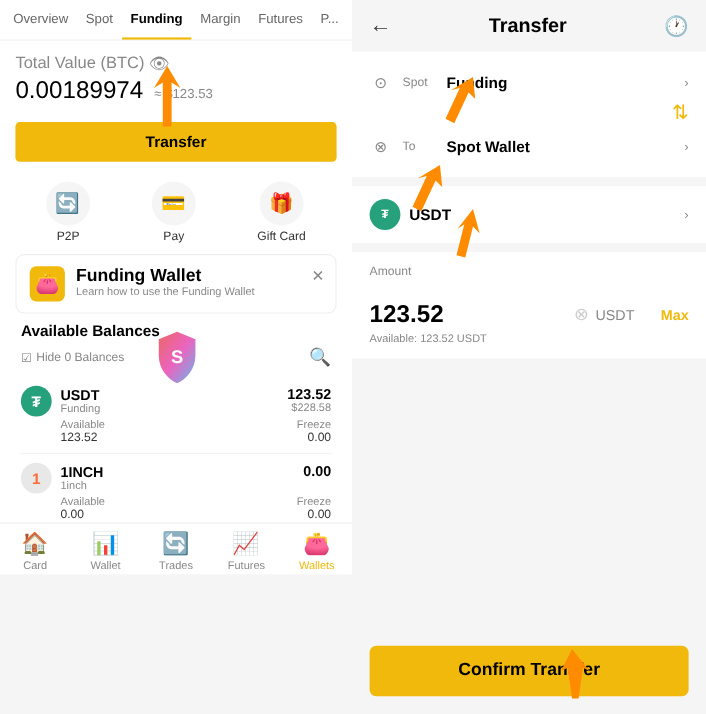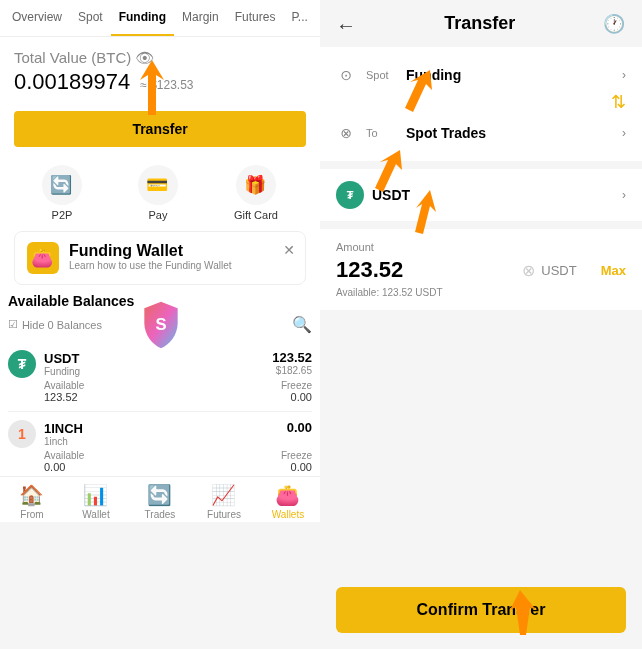--- a/index.html
+++ b/index.html
@@ -144,21 +144,21 @@
       position: absolute;
       right: 10px;
       top: 10px;
       font-size: 14px;
       color: #888;
       cursor: pointer;
     }
 
     
     .balances-section {
-      padding: 0 8px;
+      padding: 0 19px;
       flex: 1;
       overflow-y: auto;
     }
     .balances-header {
       font-size: 14px;
       font-weight: 700;
       margin-bottom: 6px;
     }
     .hide-row {
       display: flex;
@@ -382,21 +382,21 @@
 
     
     .amount-section {
       background: #fff;
       padding: 12px 16px;
       margin-bottom: 8px;
     }
     .amount-label {
       font-size: 11px;
       color: #888;
-      margin-bottom: 4px;
+      margin-bottom: 20px;
     }
     .amount-input-row {
       display: flex;
       align-items: center;
       justify-content: space-between;
     }
     .amount-value {
       font-size: 22px;
       font-weight: 700;
       color: #000;
@@ -555,21 +555,21 @@
       <div class="balance-top">
         <div class="coin-info">
           <div class="coin-icon" style="background:#26a17b;color:#fff;">₮</div>
           <div>
             <div class="coin-name">USDT</div>
             <div class="coin-fullname">Funding</div>
           </div>
         </div>
         <div class="coin-amount">
           <div class="coin-value">123.52</div>
-          <div class="coin-usd">$182.65</div>
+          <div class="coin-usd">$228.58</div>
         </div>
       </div>
       <div class="balance-bottom">
         <div>
           <div class="avail-freeze">Available</div>
           <div class="avail-val">123.52</div>
         </div>
         <div class="freeze-section">
           <div class="avail-freeze">Freeze</div>
           <div class="avail-val">0.00</div>
@@ -615,21 +615,21 @@
           <div class="coin-value">0.00</div>
         </div>
       </div>
     </div>
 
   </div>
 
   <div class="bottom-nav">
     <div class="nav-item">
       <div class="nav-item-icon">🏠</div>
-      <span class="nav-item-label">From</span>
+      <span class="nav-item-label">Card</span>
     </div>
     <div class="nav-item">
       <div class="nav-item-icon">📊</div>
       <span class="nav-item-label">Wallet</span>
     </div>
     <div class="nav-item">
       <div class="nav-item-icon">🔄</div>
       <span class="nav-item-label">Trades</span>
     </div>
     <div class="nav-item">
@@ -661,21 +661,21 @@
       <span class="form-row-arrow">›</span>
     </div>
 
     <div class="swap-icon-container">
       <span class="swap-icon">⇅</span>
     </div>
 
     <div class="form-row">
       <span class="form-row-icon">⊗</span>
       <span class="form-row-label">To</span>
-      <span class="form-row-value">Spot Trades</span>
+      <span class="form-row-value">Spot Wallet</span>
       <span class="form-row-arrow">›</span>
     </div>
   </div>
 
   <div class="coin-select-row">
     <div class="coin-select-left">
       <div class="coin-select-icon">₮</div>
       <span class="coin-select-name">USDT</span>
     </div>
     <span class="coin-select-arrow">›</span>

